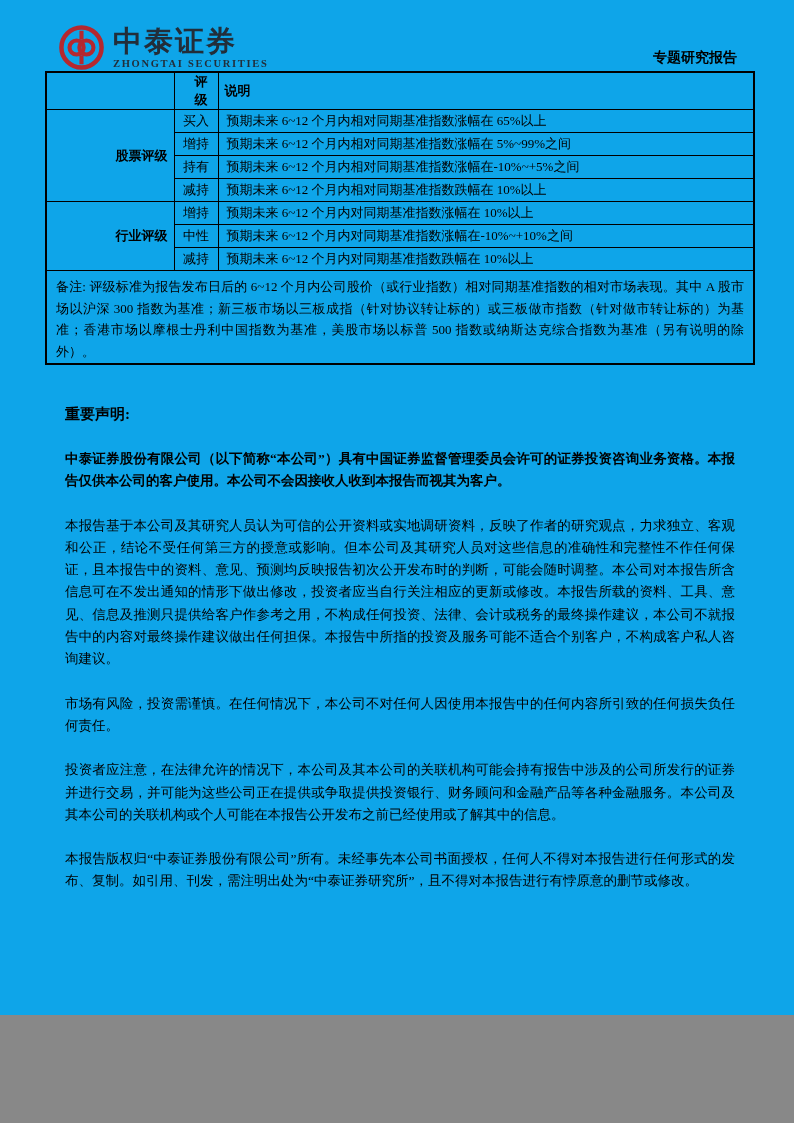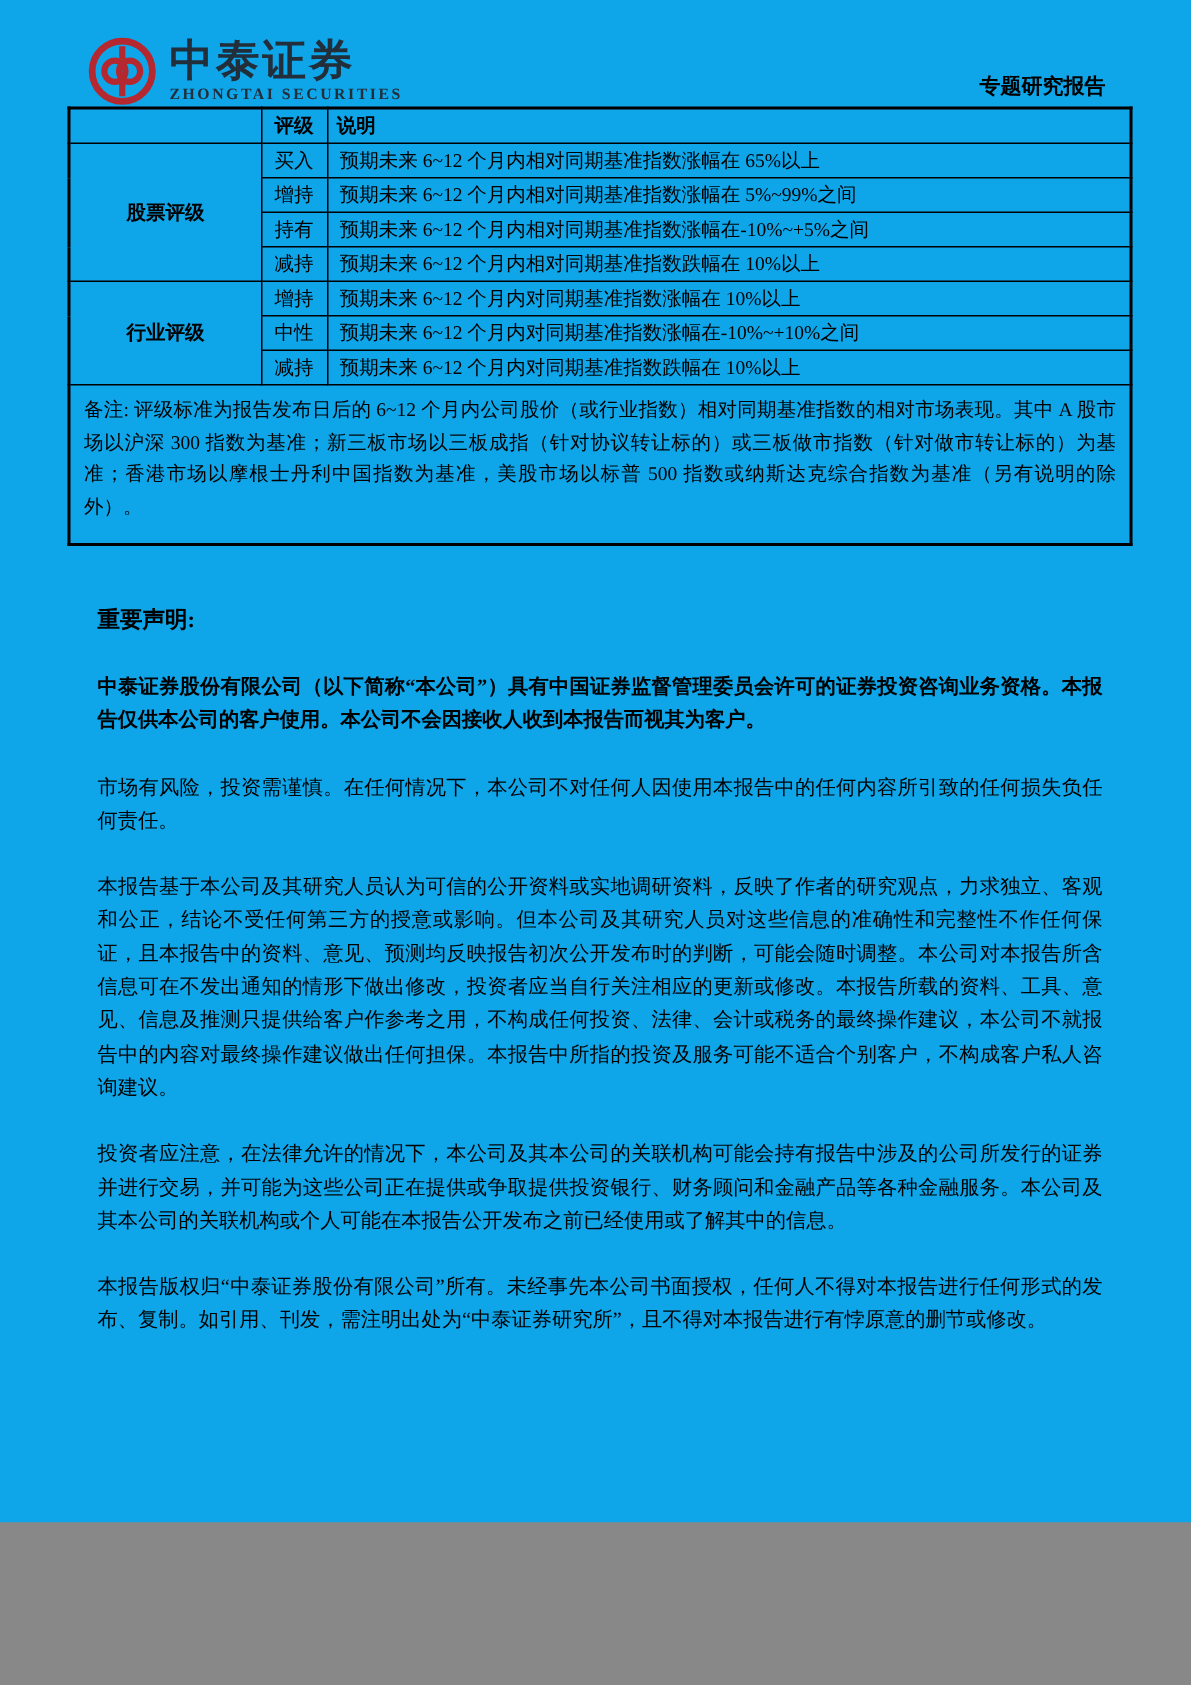--- a/index.html
+++ b/index.html
@@ -47,26 +47,26 @@
   .rating-table th,.rating-table td{
     border:1px solid #000;
     font-size:13px;
     height:22px;
     padding:0 6px;
     vertical-align:middle;
   }
   .col-group{width:128px;}
   .col-rating{width:44px;}
   .rating-table th{font-weight:bold;text-align:left;}
-  .rating-table th.th-rating{text-align:center;padding:0 2px;margin-left:23px;}
-  td.group-cell{text-align:center;font-weight:bold;}
+  .rating-table th.th-rating{padding:0 20px;margin-left:23px;}
+  td.group-cell{text-align:right;font-weight:bold;}
   td.rating-cell{text-align:center;padding:0 2px;}
   td.desc-cell{text-align:left;padding-left:8px;}
   td.note-cell{
-    padding:5px 9px 14px 9px;
+    padding:5px 9px 1px 9px;
     line-height:21.5px;
     text-align:justify;
     height:auto;
   }
   
   .statement{margin:40px 59px 0 65px;}
   .statement-heading{
     font-size:15px;font-weight:bold;margin:0 0 24px 0;
   }
   .statement p{
@@ -158,22 +158,22 @@
       </tr>
       <tr>
         <td class="note-cell" colspan="3">备注: 评级标准为报告发布日后的 6~12 个月内公司股价（或行业指数）相对同期基准指数的相对市场表现。其中 A 股市场以沪深 300 指数为基准；新三板市场以三板成指（针对协议转让标的）或三板做市指数（针对做市转让标的）为基准；香港市场以摩根士丹利中国指数为基准，美股市场以标普 500 指数或纳斯达克综合指数为基准（另有说明的除外）。</td>
       </tr>
     </tbody>
   </table>
 
   <div class="statement">
     <div class="statement-heading">重要声明:</div>
     <p class="bold">中泰证券股份有限公司（以下简称“本公司”）具有中国证券监督管理委员会许可的证券投资咨询业务资格。本报告仅供本公司的客户使用。本公司不会因接收人收到本报告而视其为客户。</p>
+    <p>本报告基于本公司及其研究人员认为可信的公开资料或实地调研资料，反映了作者的研究观点，力求独立、客观和公正，结论不受任何第三方的授意或影响。但本公司及其研究人员对这些信息的准确性和完整性不作任何保证，且本报告中的资料、意见、预测均反映报告初次公开发布时的判断，可能会随时调整。本公司对本报告所含信息可在不发出通知的情形下做出修改，投资者应当自行关注相应的更新或修改。本报告所载的资料、工具、意见、信息及推测只提供给客户作参考之用，不构成任何投资、法律、会计或税务的最终操作建议，本公司不就报告中的内容对最终操作建议做出任何担保。本报告中所指的投资及服务可能不适合个别客户，不构成客户私人咨询建议。</p>
     <p>市场有风险，投资需谨慎。在任何情况下，本公司不对任何人因使用本报告中的任何内容所引致的任何损失负任何责任。</p>
-    <p>本报告基于本公司及其研究人员认为可信的公开资料或实地调研资料，反映了作者的研究观点，力求独立、客观和公正，结论不受任何第三方的授意或影响。但本公司及其研究人员对这些信息的准确性和完整性不作任何保证，且本报告中的资料、意见、预测均反映报告初次公开发布时的判断，可能会随时调整。本公司对本报告所含信息可在不发出通知的情形下做出修改，投资者应当自行关注相应的更新或修改。本报告所载的资料、工具、意见、信息及推测只提供给客户作参考之用，不构成任何投资、法律、会计或税务的最终操作建议，本公司不就报告中的内容对最终操作建议做出任何担保。本报告中所指的投资及服务可能不适合个别客户，不构成客户私人咨询建议。</p>
     <p>投资者应注意，在法律允许的情况下，本公司及其本公司的关联机构可能会持有报告中涉及的公司所发行的证券并进行交易，并可能为这些公司正在提供或争取提供投资银行、财务顾问和金融产品等各种金融服务。本公司及其本公司的关联机构或个人可能在本报告公开发布之前已经使用或了解其中的信息。</p>
     <p>本报告版权归“中泰证券股份有限公司”所有。未经事先本公司书面授权，任何人不得对本报告进行任何形式的发布、复制。如引用、刊发，需注明出处为“中泰证券研究所”，且不得对本报告进行有悖原意的删节或修改。</p>
   </div>
 
   <div class="footer-line" style="background: rgb(238, 211, 185);"></div>
   <div class="footer-page">- 21 -</div>
   <div class="footer-notice">请务必阅读正文之后的重要声明部分</div>
 
 </div>
 

